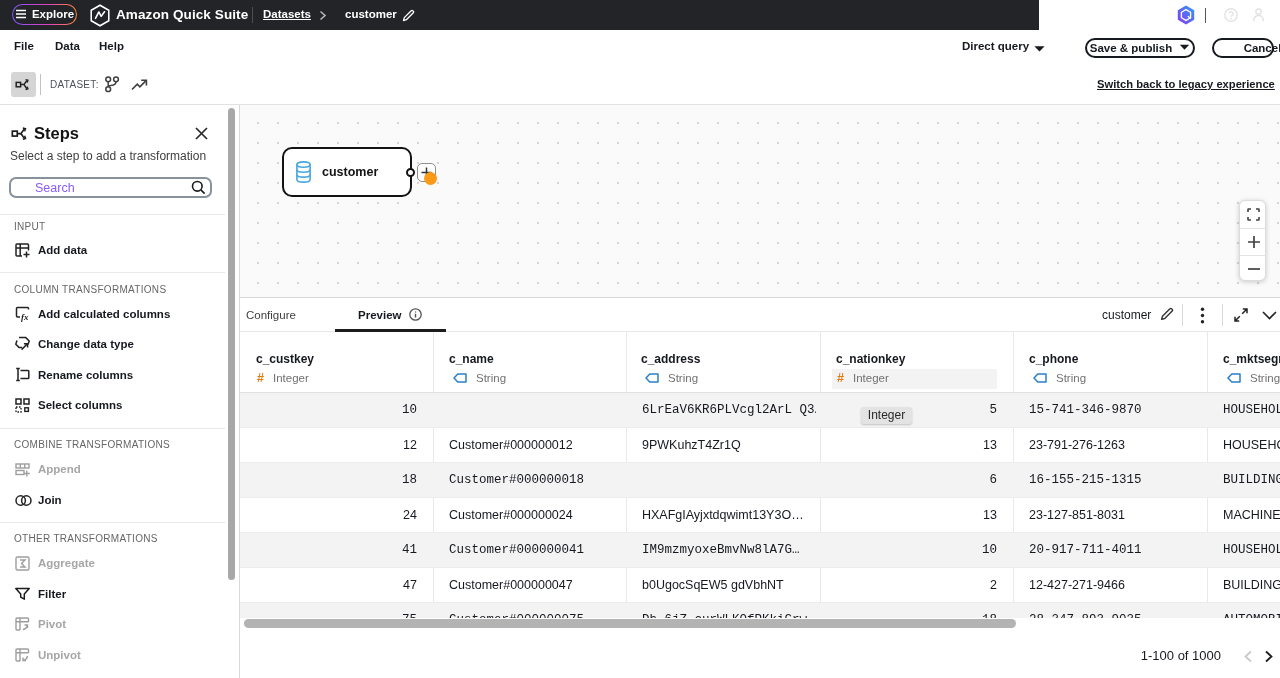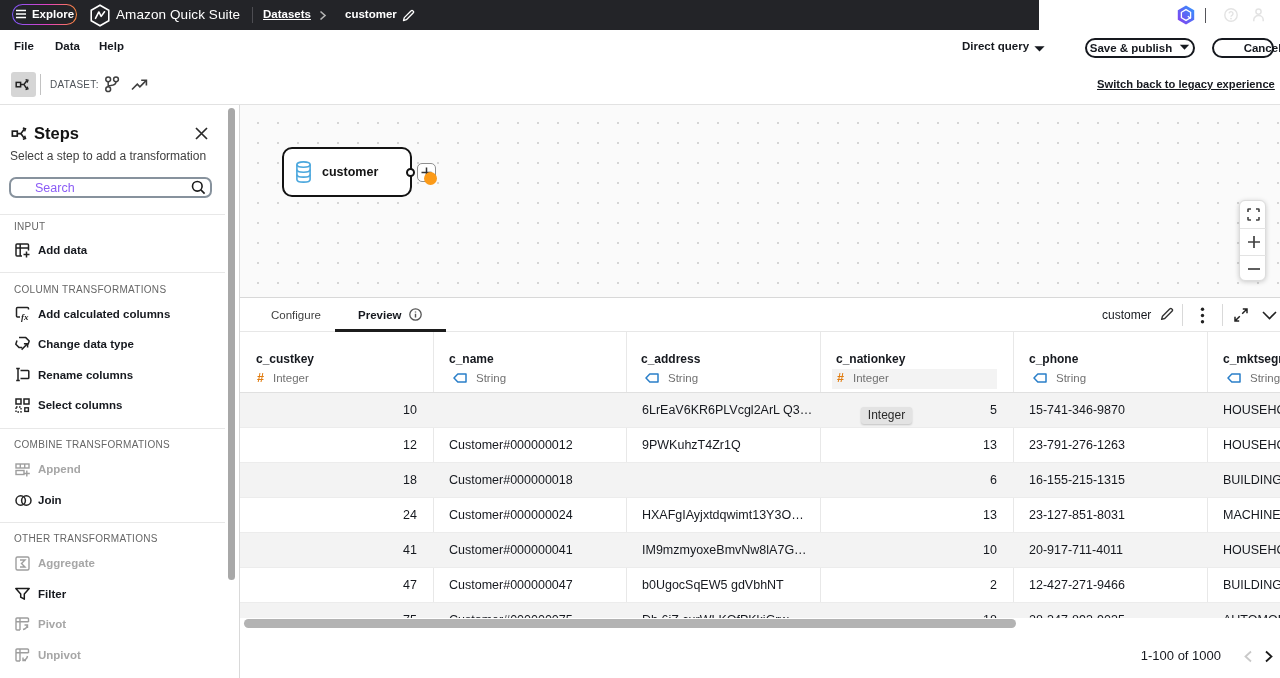--- a/index.html
+++ b/index.html
@@ -38,36 +38,36 @@
     background-image:radial-gradient(circle, #d5d5d5 0.9px, transparent 1.1px); background-size:20px 20px; background-position:8px 8px; }
   #node { position:absolute; left:42px; top:42px; width:130px; height:50px; background:#fff; border:2.5px solid #131313; border-radius:10px; }
 
   
   #bpanel { position:absolute; left:240px; top:297px; width:1040px; height:381px; background:#fff; border-top:1px solid #d8d8d8; overflow:hidden; }
   .col-line { position:absolute; top:34px; width:1px; height:286px; background:#e8e8e8; }
   .hdr-name { position:absolute; top:54px; font-size:12px; font-weight:bold; color:#16191f; }
   .type-row { position:absolute; top:70px; height:20px; display:flex; align-items:center; gap:9px; font-size:11.5px; color:#717171; }
   .hash { color:#e07c10; font-weight:bold; font-size:12.5px; }
   .trow { position:absolute; left:0; width:1040px; height:35px; font-size:12.5px; color:#16191f; border-bottom:1px solid #ececec; }
-  .trow.odd { background:#f3f3f3; }
+  .trow.odd { background:#f3f3f3;font-family:Liberation Mono, monospace; }
   .cell { position:absolute; top:0; height:35px; line-height:35px; overflow:hidden; white-space:nowrap; }
   .cell.num { text-align:right; }
 </style>
 </head>
 <body>
 
 <div id="topbar">
   <div id="explore"><svg width="12" height="10" viewBox="0 0 12 10">
         <path d="M1 1.5h10M1 5h10M1 8.5h10" stroke="#fff" stroke-width="1.4"></path>
       </svg>Explore</div>
   <svg class="abs" style="left:88px;top:3.5px" width="24" height="23" viewBox="0 0 21 22">
     <path d="M10.5 1.2 L18.9 6 V16 L10.5 20.8 L2.1 16 V6 Z" fill="none" stroke="#fff" stroke-width="1.5"></path>
     <path d="M6.2 13.8 L9.4 7.6 L11.6 11.8 L14.8 7.4" fill="none" stroke="#fff" stroke-width="1.5" stroke-linecap="round" stroke-linejoin="round"></path>
   </svg>
-  <div class="tb-txt" style="left:116px;font-size:13.5px;font-weight:normal;letter-spacing:.1px;">Amazon Quick Suite</div>
+  <div class="tb-txt" style="left:116px;font-size:13.5px;font-weight:bold;letter-spacing:.1px;">Amazon Quick Suite</div>
   <div class="abs" style="left:252px;top:7px;width:1px;height:16px;background:#4d4d52"></div>
   <div class="tb-txt" style="left:263px;font-size:11.5px;font-weight:bold;text-decoration:underline;">Datasets</div>
   <svg class="abs" style="left:317px;top:10px" width="11" height="11" viewBox="0 0 11 11">
       <path d="M3.5 1.5 L8 5.5 L3.5 9.5" fill="none" stroke="#b5b5b5" stroke-width="1.6"></path>
     </svg>
   <div class="tb-txt" style="left:345px;font-size:11.5px;font-weight:bold;">customer</div>
   <svg class="abs" style="left:402px;top:9px" width="13" height="13" viewBox="0 0 13 13">
       <path d="M1.5 11.5 L2.3 8.6 L9.2 1.7 a1.1 1.1 0 0 1 1.6 0 l0.5 0.5 a1.1 1.1 0 0 1 0 1.6 L4.4 10.7 Z" fill="none" stroke="#fff" stroke-width="1.3" stroke-linejoin="round"></path>
     </svg>
   <svg class="abs" style="left:1177px;top:5px" width="18" height="20" viewBox="0 0 18 20">
@@ -266,21 +266,21 @@
     <path d="M13.5 9 C13 11.5 11.5 13 9 13.5 M12 13.5 H9 V10.5" fill="none" stroke="#9e9e9e" stroke-width="1.4"></path>
   </svg>
   <div class="p-item dis" style="top:543px">Unpivot</div>
 
   <div class="abs" style="left:228px;top:3px;width:7px;height:472px;background:#a8a8a8;border-radius:4px;"></div>
 </div>
 
 <div id="bpanel">
 
   <div class="abs" style="left:0;top:33px;width:1040px;height:1px;background:#e7e7e7"></div>
-  <div class="abs" style="left:31px;top:0;height:34px;display:flex;align-items:center;font-size:11.5px;color:#3f3f3f;">Configure</div>
+  <div class="abs" style="left:6px;top:0;height:34px;display:flex;align-items:center;font-size:11.5px;color:#3f3f3f;">Configure</div>
   <div class="abs" style="left:118px;top:0;height:34px;display:flex;align-items:center;font-size:11.5px;font-weight:bold;color:#16191f;">Preview</div>
   <svg class="abs" style="left:169px;top:10px" width="13" height="13" viewBox="0 0 13 13">
     <circle cx="6.5" cy="6.5" r="5.7" fill="none" stroke="#555" stroke-width="1.3"></circle>
     <path d="M6.5 5.8 V9.5 M6.5 3.6 V4.4" stroke="#555" stroke-width="1.4"></path>
   </svg>
   <div class="abs" style="left:95px;top:31px;width:111px;height:3px;background:#1c1c1c"></div>
 
   <div class="abs" style="left:862px;top:0;height:34px;display:flex;align-items:center;font-size:12px;color:#16191f;">customer</div>
   <svg class="abs" style="left:920px;top:9px" width="14" height="14" viewBox="0 0 13 13">
       <path d="M1.5 11.5 L2.3 8.6 L9.2 1.7 a1.1 1.1 0 0 1 1.6 0 l0.5 0.5 a1.1 1.1 0 0 1 0 1.6 L4.4 10.7 Z" fill="none" stroke="#333" stroke-width="1.3" stroke-linejoin="round"></path>

